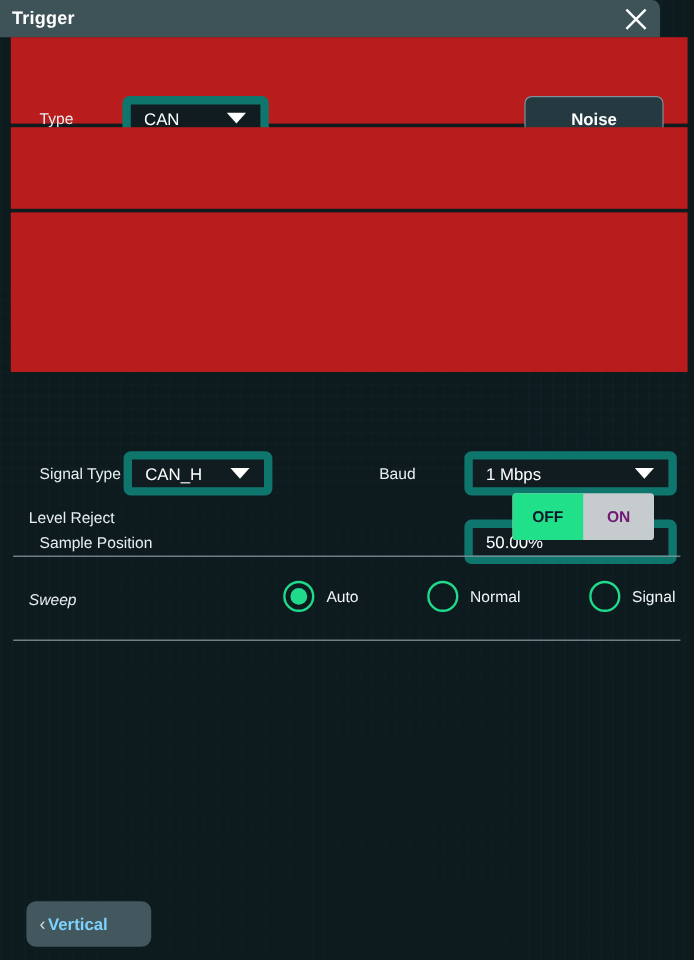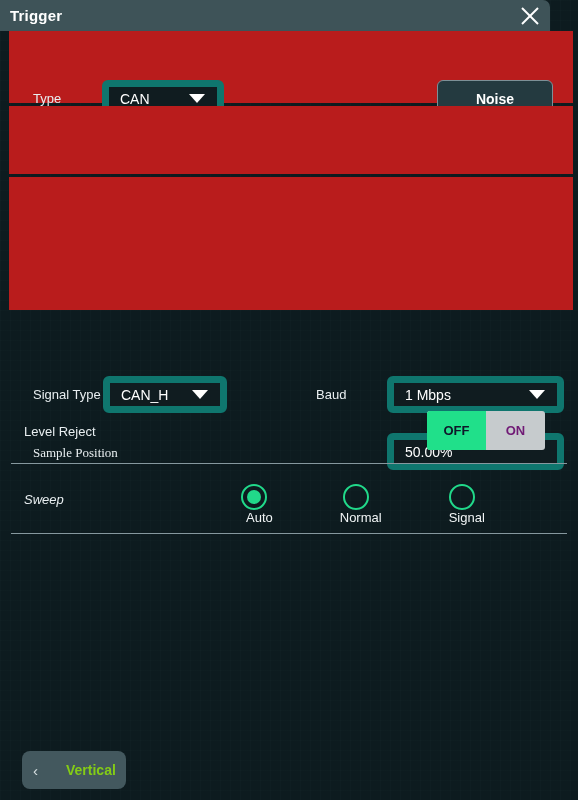--- a/index.html
+++ b/index.html
@@ -133,21 +133,21 @@
   #dd-source       { left: 95px;  top: 122px; width: 120px; height: 37px; }
   #label-level     { left: 308px; top: 133px; }
   #tb-level        { left: 378px; top: 122px; width: 92px; height: 37px; }
   #btn-fifty       { left: 478px; top: 122px; width: 76px; height: 37px; }
 
   #label-signaltype{ left: 24px;  top: 210px; }
   #dd-signaltype   { left: 94px;  top: 199px; width: 124px; height: 37px; }
   #label-baud      { left: 307px; top: 210px; }
   #dd-baud         { left: 378px; top: 199px; width: 177px; height: 37px; }
 
-  #label-samplepos { left: 24px;  top: 268px; font-family: Liberation Serif, serif; }
+  #label-samplepos { left: 24px;  top: 268px; }
   #tb-samplepos    { left: 378px; top: 256px; width: 177px; height: 37px; }
 
   #label-when      { left: 24px;  top: 345px; }
   #dd-when         { left: 378px; top: 334px; width: 177px; height: 37px; }
 
   
   #label-noise { left: 24px; top: 424px; }
   .segmented {
     position: absolute;
     left: 427px; top: 411px;
@@ -182,21 +182,20 @@
   .radio-group {
     position: absolute;
     left: 236px; top: 484px;
     display: flex;
     align-items: center;
   }
   .radio-item {
     display: flex;
     align-items: center;
     cursor: pointer;
-    flex-direction: column;
   }
   .radio-item + .radio-item { margin-left: 57px; }
   .radio-ring {
     width: 26px; height: 26px;
     border-radius: 50%;
     border: 2px solid #21d98a;
     display: flex; align-items: center; justify-content: center;
     flex: 0 0 auto;
   }
   .radio-ring .dot {
@@ -222,24 +221,24 @@
     align-items: center;
     cursor: pointer;
   }
   .footer-btn .chev {
     margin-left: 11px;
     font-size: 15px;
     color: #d8e0e2;
     line-height: 1;
   }
   .footer-btn .fb-label {
-    margin-left: 28px;
+    margin-left: 2px;
     font-size: 14px;
     font-weight: bold;
-    color: #84cc16;
+    color: #7dd3fc;
   }
 </style>
 </head>
 <body>
 
 <div id="graticule"></div>
 
 <div id="app">
 
   <div class="titlebar">

